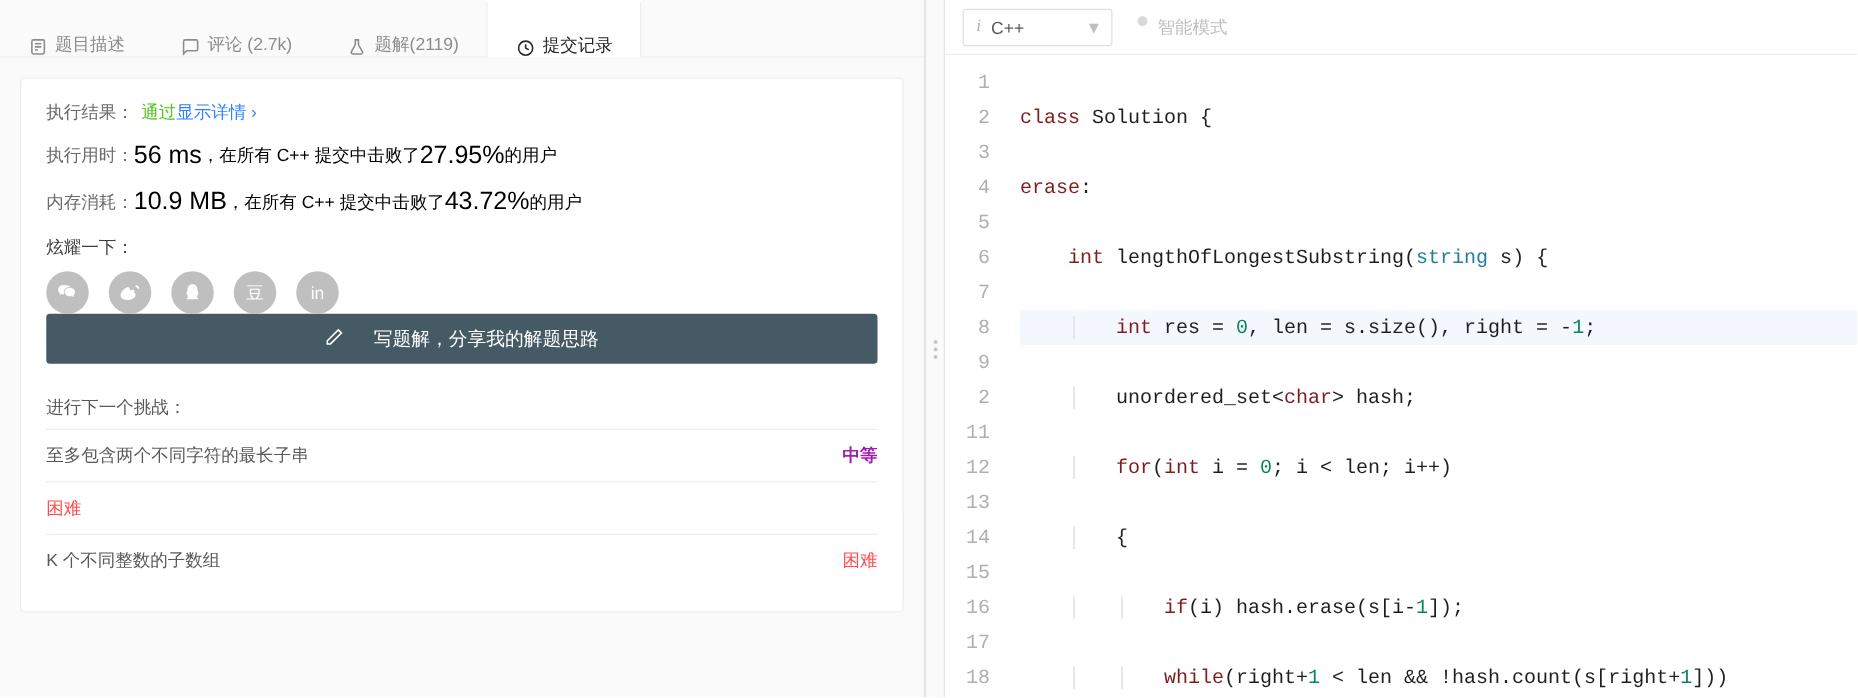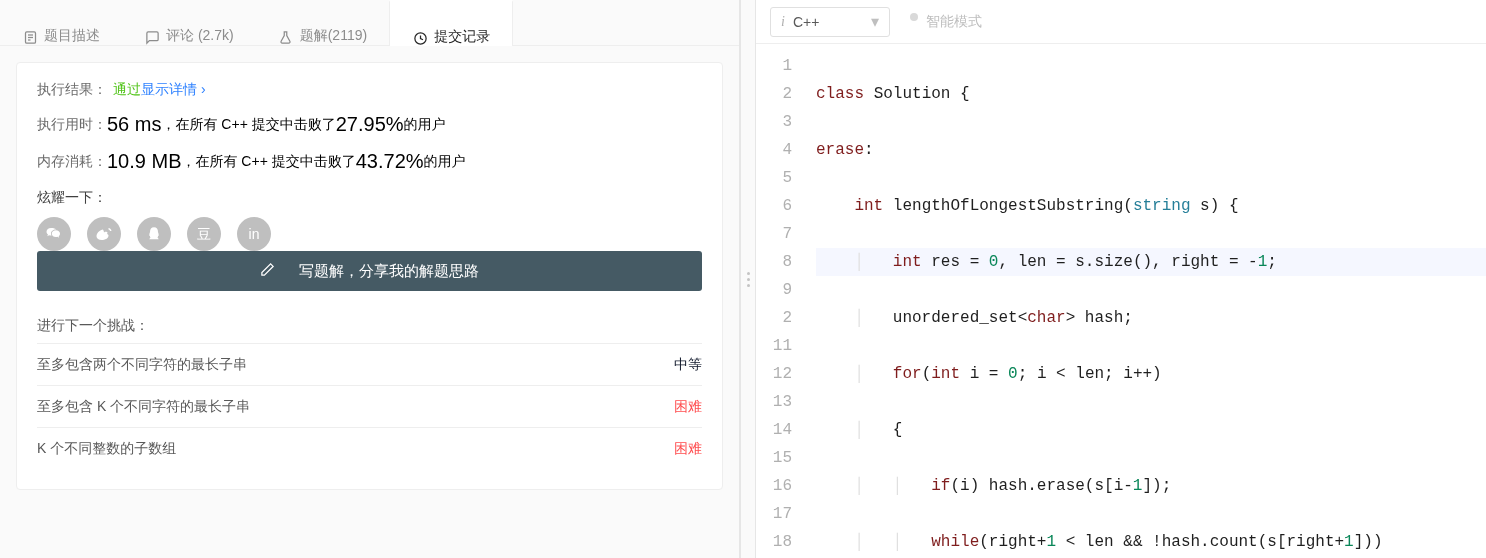--- a/index.html
+++ b/index.html
@@ -34,21 +34,21 @@
   .sbtn { width:34px; height:34px; border-radius:50%; background:#bfbfbf; display:flex; align-items:center; justify-content:center; color:#fff; cursor:pointer; font-size:14px; line-height:1;}
 
   .solution-btn {
     height: 40px; background:#455a64; color:#fff;
     display:flex; align-items:center; justify-content:center; gap:24px;
     border-radius:3px; font-size:15px; cursor:pointer;
   }
 
   .next-label { margin-top: 26px; margin-bottom: 8px; font-size:14px; color:#595959;}
   .challenge { display:flex; justify-content:space-between; align-items:center; height:42px; border-top:1px solid #eee; font-size:14px; color:#595959; cursor:pointer;}
-  .badge-medium { color:#0f172a; }
+  .badge-medium { color:#a21caf;font-weight:bold; }
   .badge-hard { color:#ff4d4f; }
 
   
   .gutter { width:16px; background:#fafafa; border-left:1px solid #e6e6e6; border-right:1px solid #e6e6e6; display:flex; flex-direction:column; align-items:center; justify-content:center; gap:3px;}
   .gutter span { width:3px; height:3px; background:#c4c4c4; border-radius:50%; }
 
   
   .right { flex: 1; display:flex; flex-direction:column; background:#fff; }
   .toolbar { height:44px; border-bottom:1px solid #eee; display:flex; align-items:center; padding:0 14px; gap:20px;}
   .lang-select { display:flex; align-items:center; gap:8px; border:1px solid #e0e0e0; border-radius:3px; height:30px; padding:0 10px; min-width:120px; cursor:pointer; justify-content:space-between; background:#fff;}
@@ -171,21 +171,20 @@
         <span>写题解，分享我的解题思路</span>
       </div>
 
       <div class="next-label">进行下一个挑战：</div>
 
       <div class="challenge">
         <span>至多包含两个不同字符的最长子串</span>
         <span class="badge-medium">中等</span>
       </div>
       <div class="challenge">
-        <span>至多包含 K 个不同字符的最长子串</span>
         <span class="badge-hard">困难</span>
       </div>
       <div class="challenge">
         <span>K 个不同整数的子数组</span>
         <span class="badge-hard">困难</span>
       </div>
     </div>
   </div>
 
   <div class="gutter">

